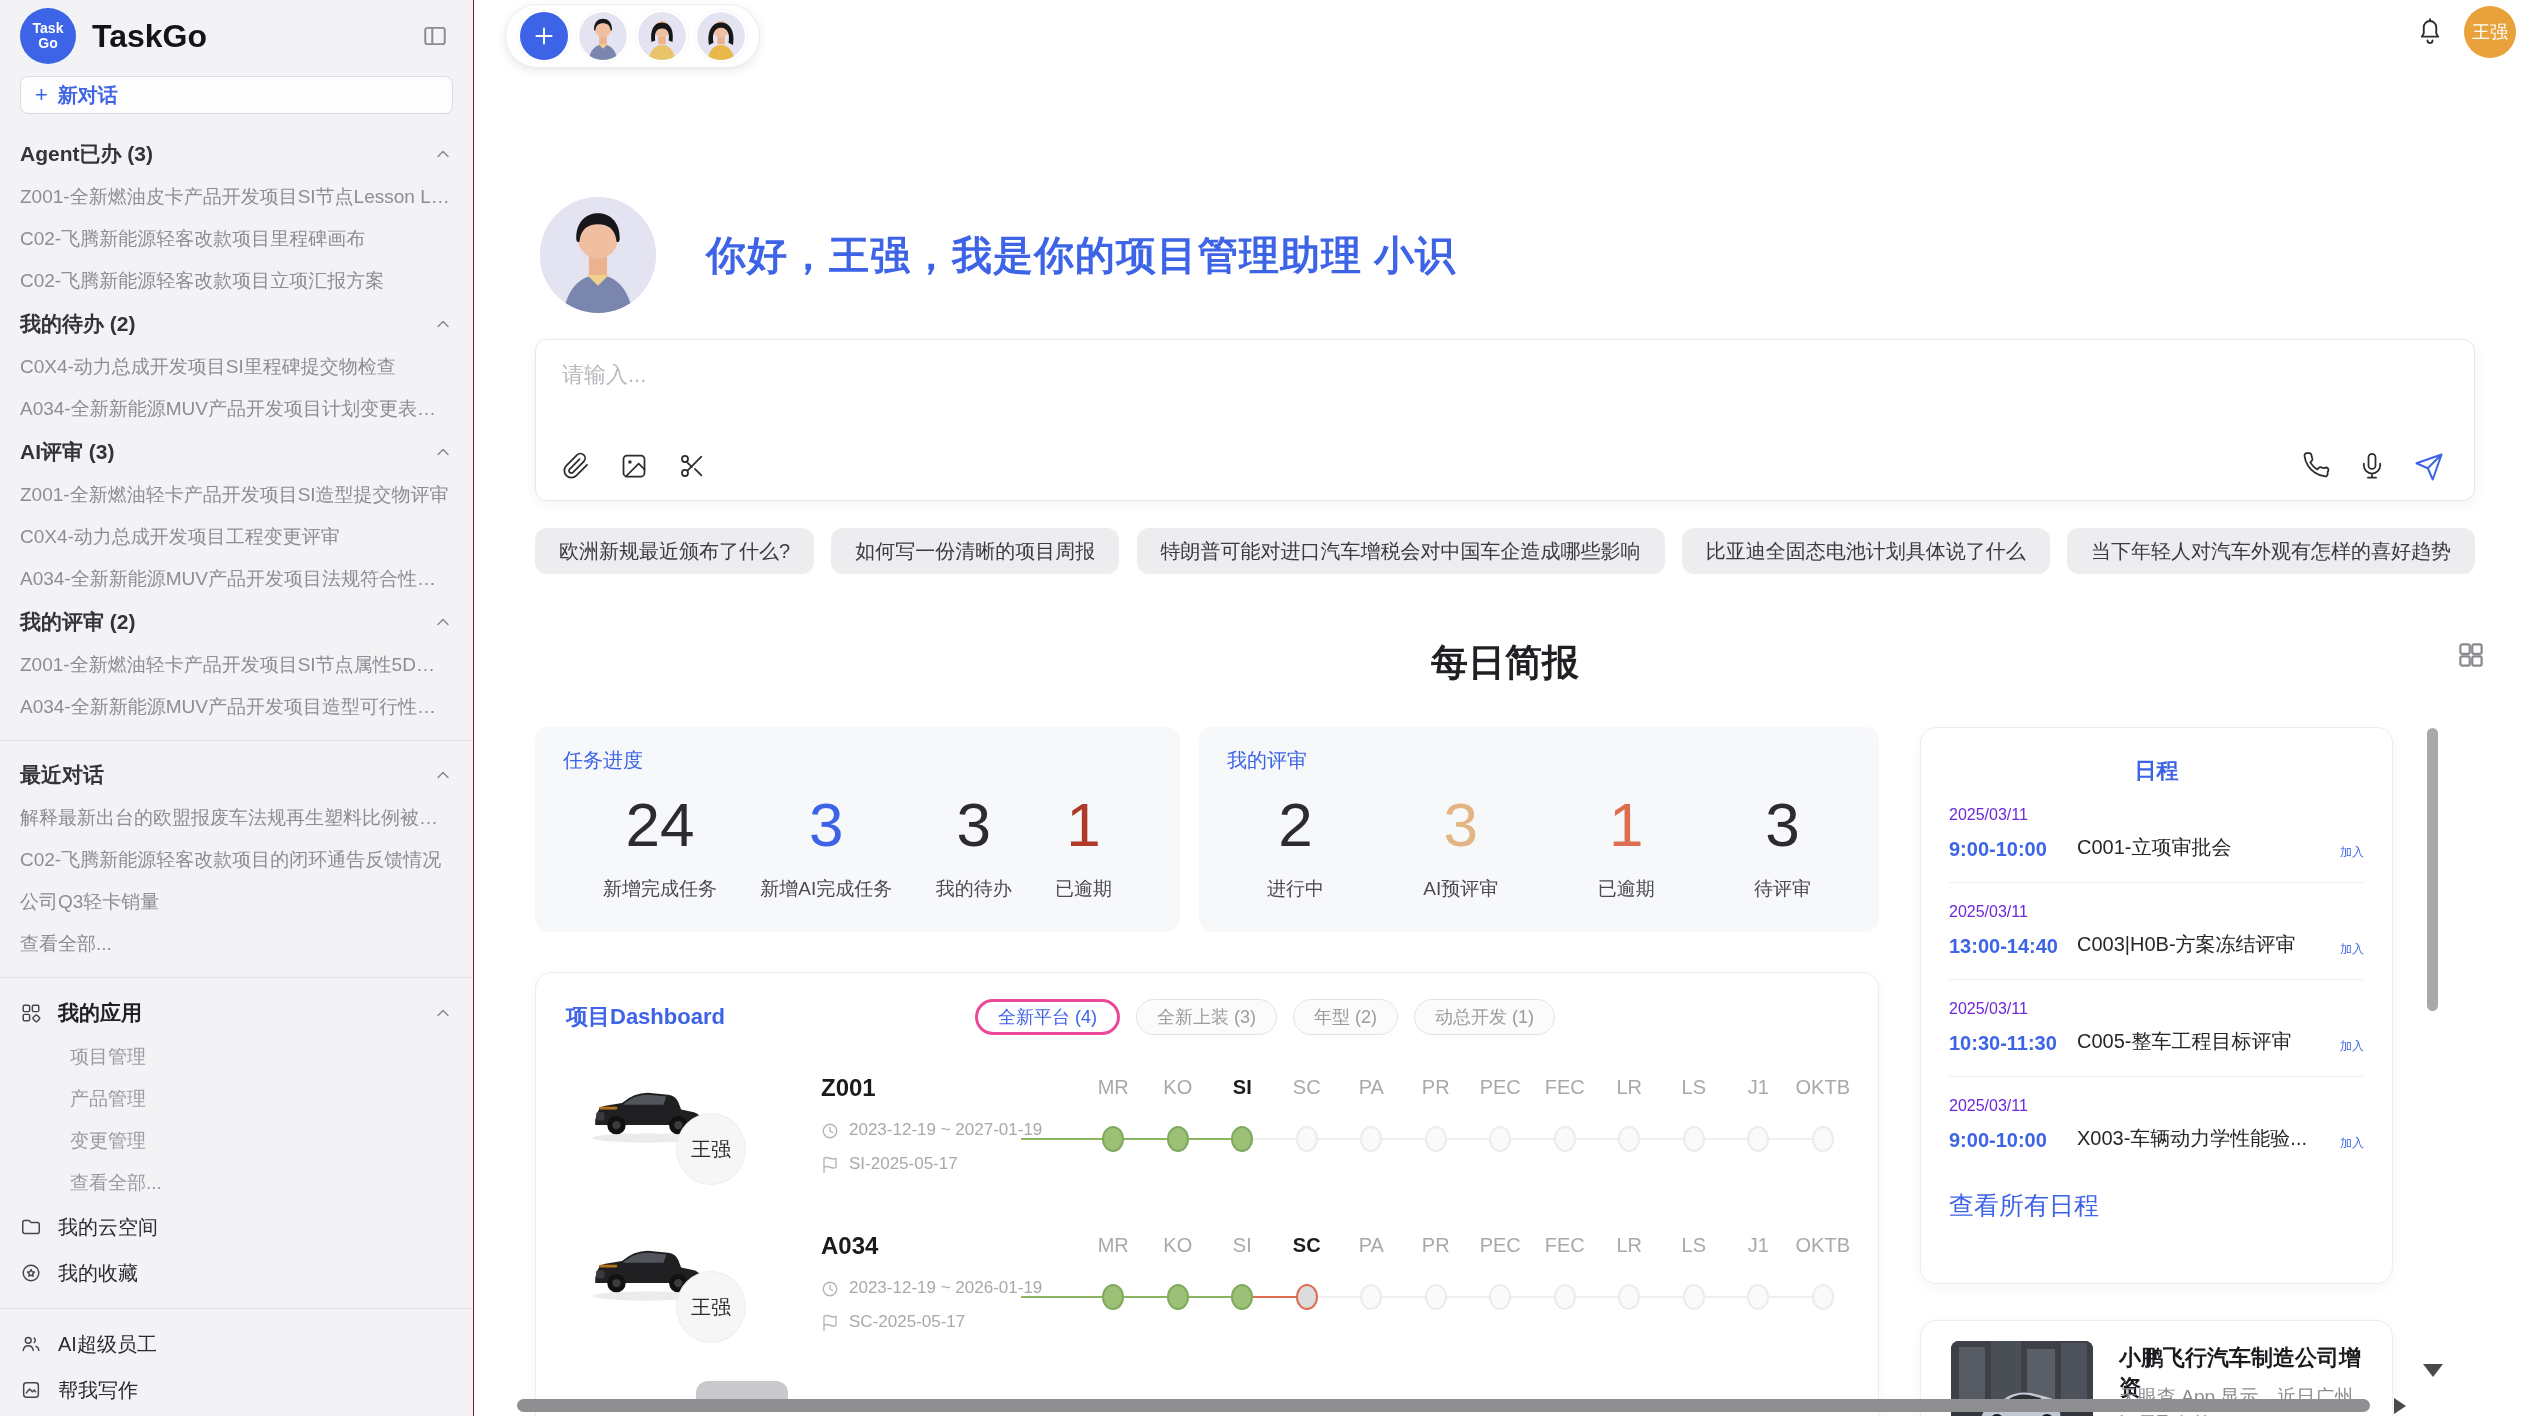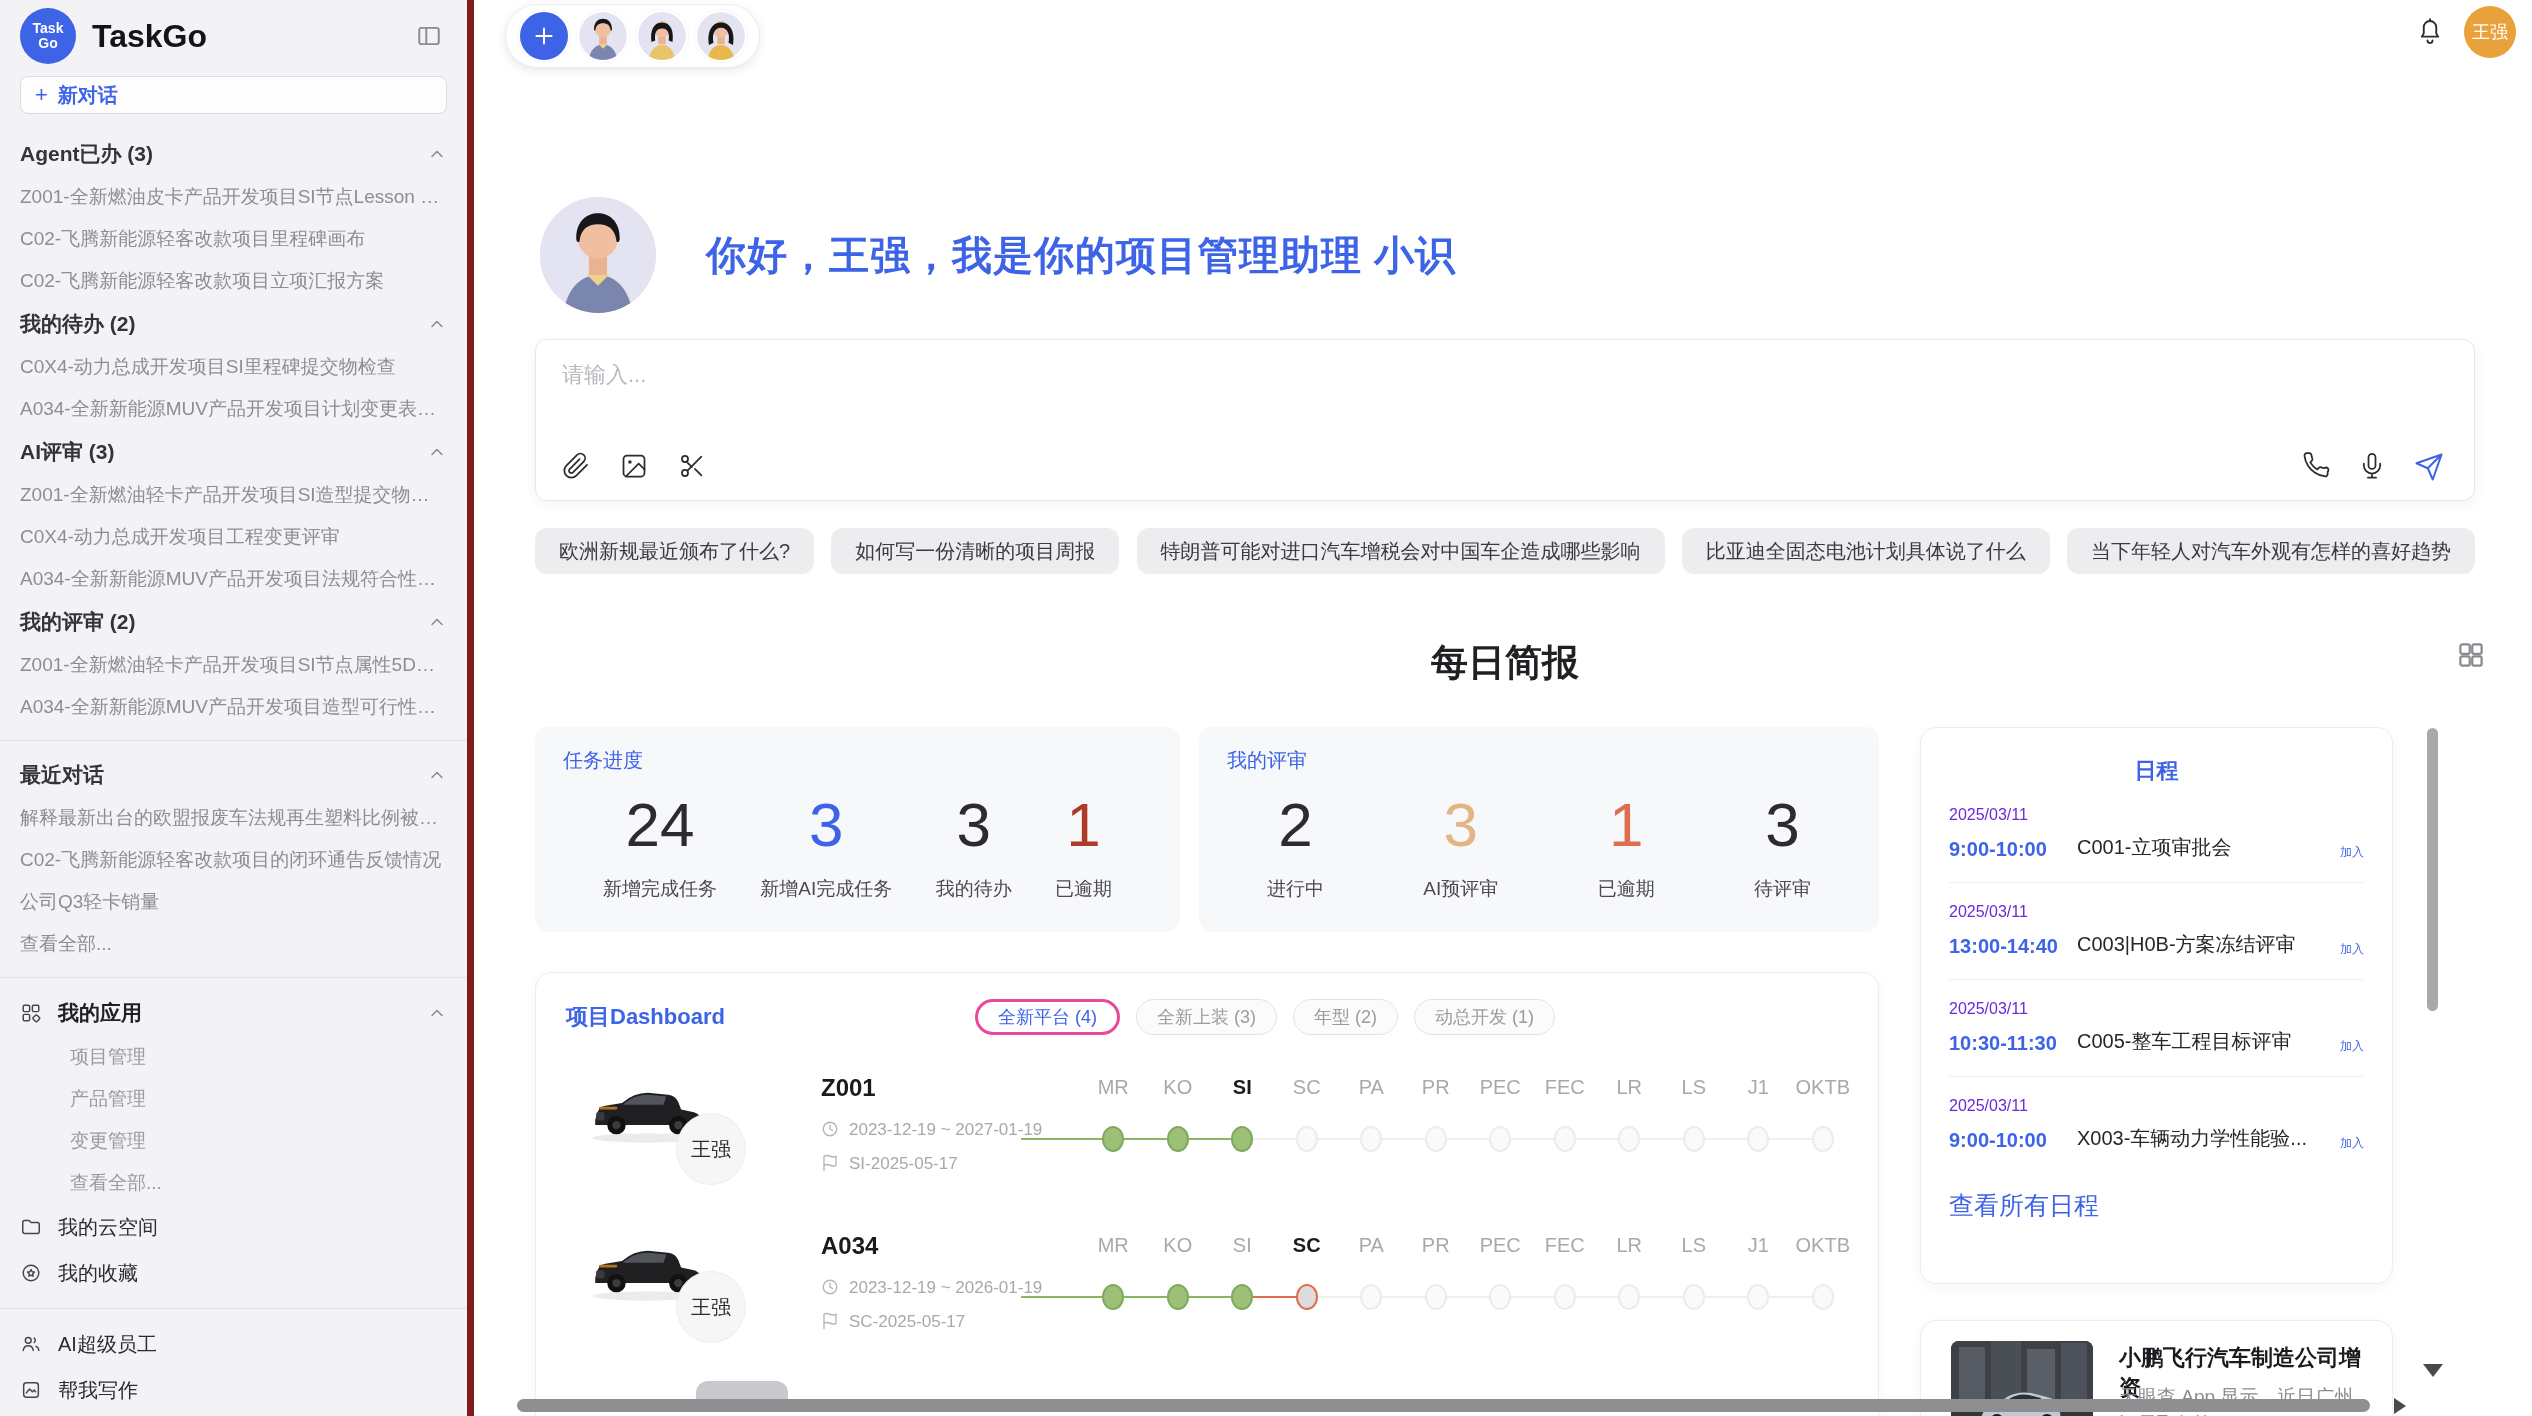--- a/index.html
+++ b/index.html
@@ -1,21 +1,21 @@
 <!DOCTYPE html>
 <html><head>
 <meta charset="utf-8">
 <style>
   * { margin:0; padding:0; box-sizing:border-box; }
   html,body { width:2532px; height:1416px; overflow:hidden; }
   body { font-family:"Liberation Sans","DejaVu Sans",sans-serif; background:#fff; color:#2b2b31; }
   #root { position:relative; width:2532px; height:1416px; overflow:hidden; background:#fff; }
 
   
-  #sidebar { position:absolute; left:0; top:0; width:474px; height:1416px; background:#f3f3f5; border-right:7px solid #7f1d1d; padding:0 20px; overflow:hidden; }
+  #sidebar { position:absolute; left:0; top:0; width:474px; height:1416px; background:#f3f3f5; border-right:1px solid #7f1d1d; padding:0 20px; overflow:hidden; }
   .sb-head { display:flex; align-items:center; height:72px; position:relative; }
   .logo-circle { width:56px; height:56px; border-radius:50%; background:#3d63e6; color:#fff; display:flex; flex-direction:column; align-items:center; justify-content:center; font-size:14px; font-weight:700; line-height:15px; flex:0 0 auto; }
   .app-title { font-size:32px; font-weight:700; color:#141418; margin-left:16px; }
   .collapse-btn { position:absolute; right:2px; top:20px; width:32px; height:32px; display:flex; align-items:center; justify-content:center; cursor:pointer; }
   .new-chat { height:38px; margin-top:4px; background:#fdfdfe; border:1px solid #d7dbe8; border-radius:8px; display:flex; align-items:center; padding:0 14px; color:#3d63e6; font-size:20px; font-weight:700; cursor:pointer; }
   .new-chat .plus { font-size:22px; margin-right:10px; font-weight:400; }
   .sb-scroll { margin-top:18px; }
   .sb-header { display:flex; align-items:center; justify-content:space-between; height:44px; }
   .sb-header-label { font-size:21px; font-weight:600; color:#33333a; }
   .sb-item { height:42px; line-height:42px; font-size:19px; color:#8d8d93; white-space:nowrap; overflow:hidden; text-overflow:ellipsis; cursor:pointer; }
@@ -72,21 +72,21 @@
   .dash-title { font-size:22px; font-weight:600; color:#3d63e6; }
   .dash-filters { display:flex; gap:16px; margin-left:250px; }
   .fchip { height:36px; border-radius:18px; display:flex; align-items:center; padding:0 20px; font-size:18px; cursor:pointer; border:1px solid #e3e3e6; background:#fbfbfc; color:#9b9b9f; }
   .fchip.active { border:3px solid #ec4899; color:#3d63e6; background:#fff; }
 
   .proj-row { position:absolute; left:0; width:1344px; height:158px; }
   .proj-row.r1 { top:85px; } .proj-row.r2 { top:243px; }
   .proj-car { position:absolute; left:50px; top:8px; width:120px; height:85px; }
   .owner-badge { position:absolute; left:140px; top:55px; width:70px; height:72px; border-radius:50%; background:#f6f6f7; border:1px solid #ededed; display:flex; align-items:center; justify-content:center; font-size:20px; color:#2b2b31; }
   .proj-code { position:absolute; left:285px; top:16px; font-size:24px; font-weight:700; color:#1b1b1f; }
-  .proj-meta { position:absolute; left:285px; display:flex; align-items:flex-start; gap:10px; font-size:17px; color:#a9a9ad; }
+  .proj-meta { position:absolute; left:285px; display:flex; align-items:flex-end; gap:10px; font-size:17px; color:#a9a9ad; }
   .proj-meta.m1 { top:62px; } .proj-meta.m2 { top:96px; }
   .timeline { position:absolute; left:545px; top:10px; width:774px; height:110px; display:flex; }
   .ms { width:64.5px; position:relative; text-align:center; }
   .ms-label { display:inline-block; margin-top:8px; font-size:20px; color:#a9a9ad; }
   .ms-label.current { color:#1b1b1f; font-weight:700; }
   .ms-dot { position:absolute; left:50%; top:58px; width:22px; height:26px; margin-left:-11px; border-radius:50%; background:#fafafa; border:2px solid #ececec; z-index:2; }
   .ms-dot.done { background:#9dc077; border-color:#7fa95c; }
   .ms-dot.overdue { background:#dcdcdc; border-color:#de6e50; }
   .tl-line { position:absolute; top:70px; height:2px; background:#efefef; z-index:1; }
   .tl-line.base { left:-60px; width:800px; }

